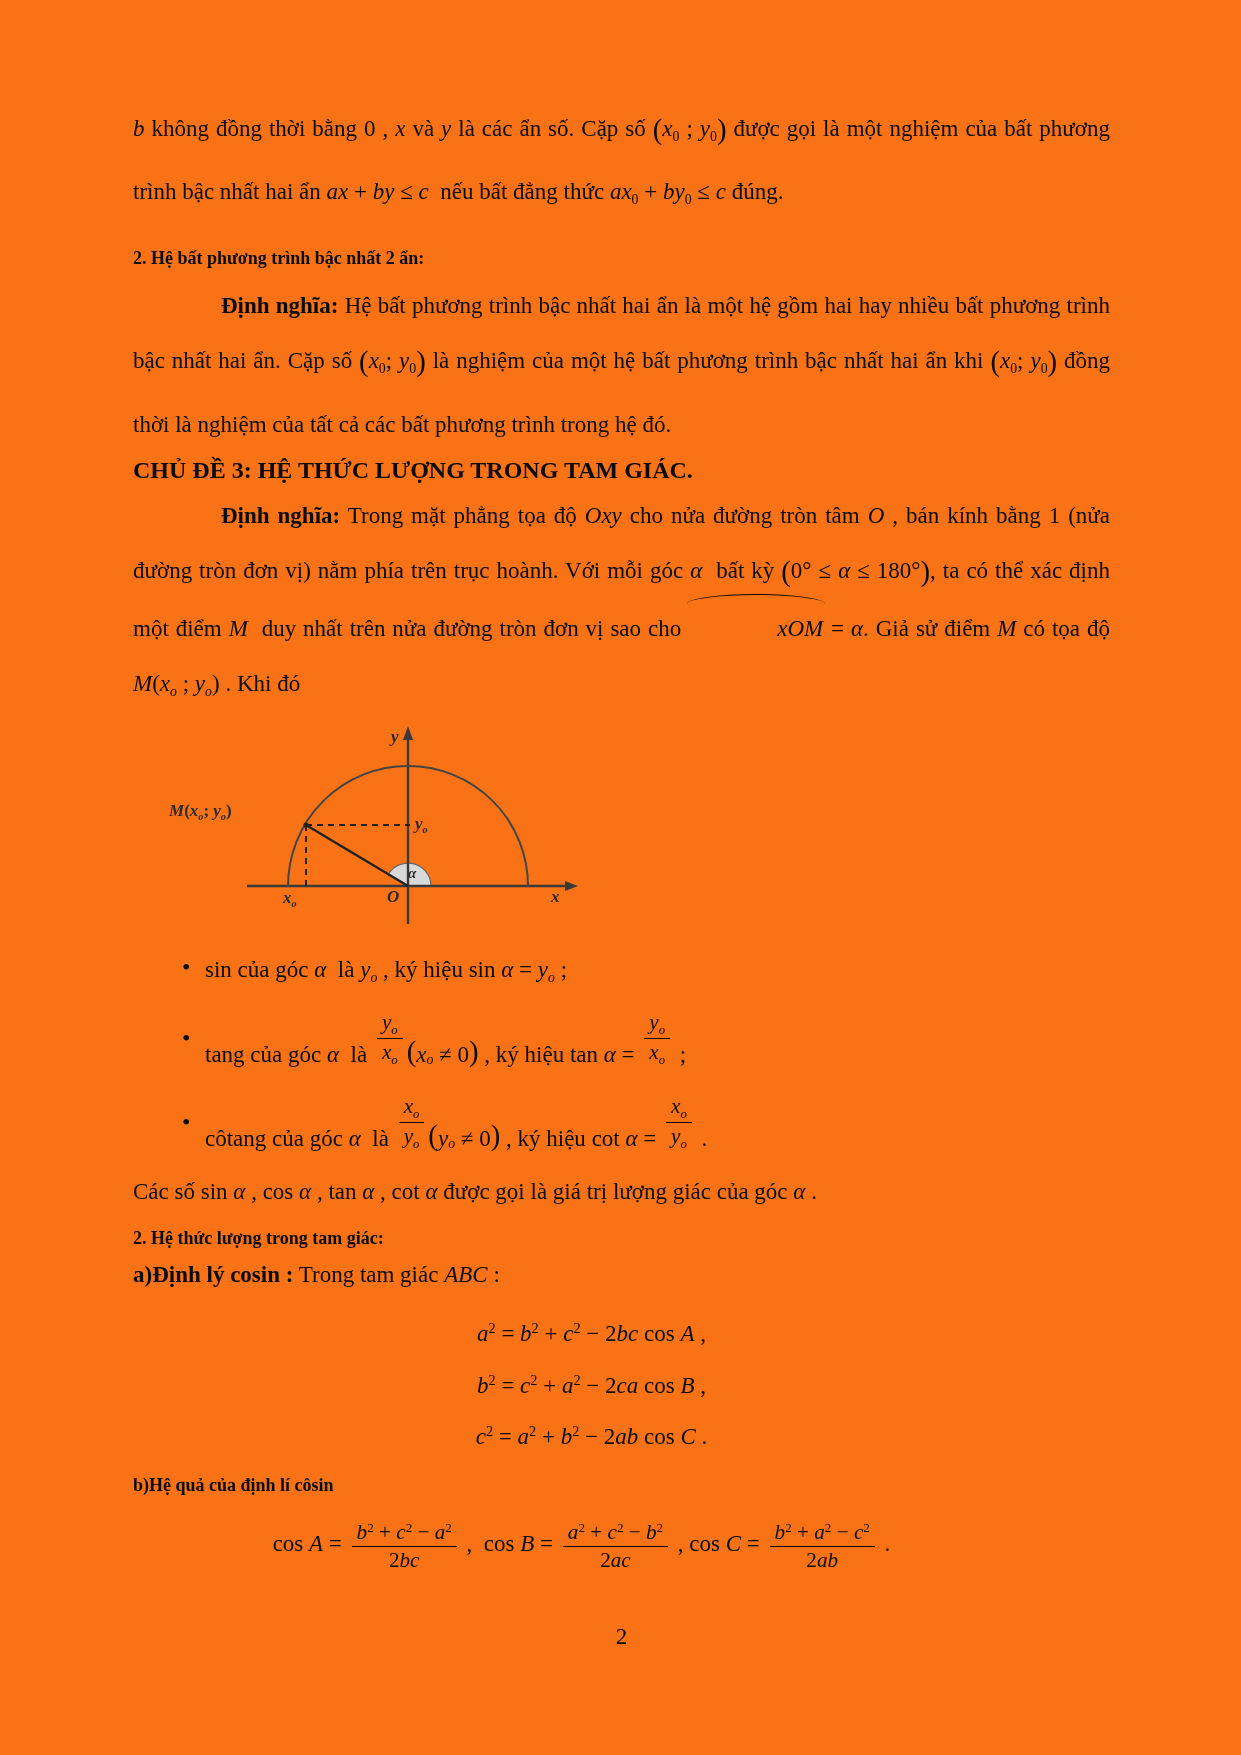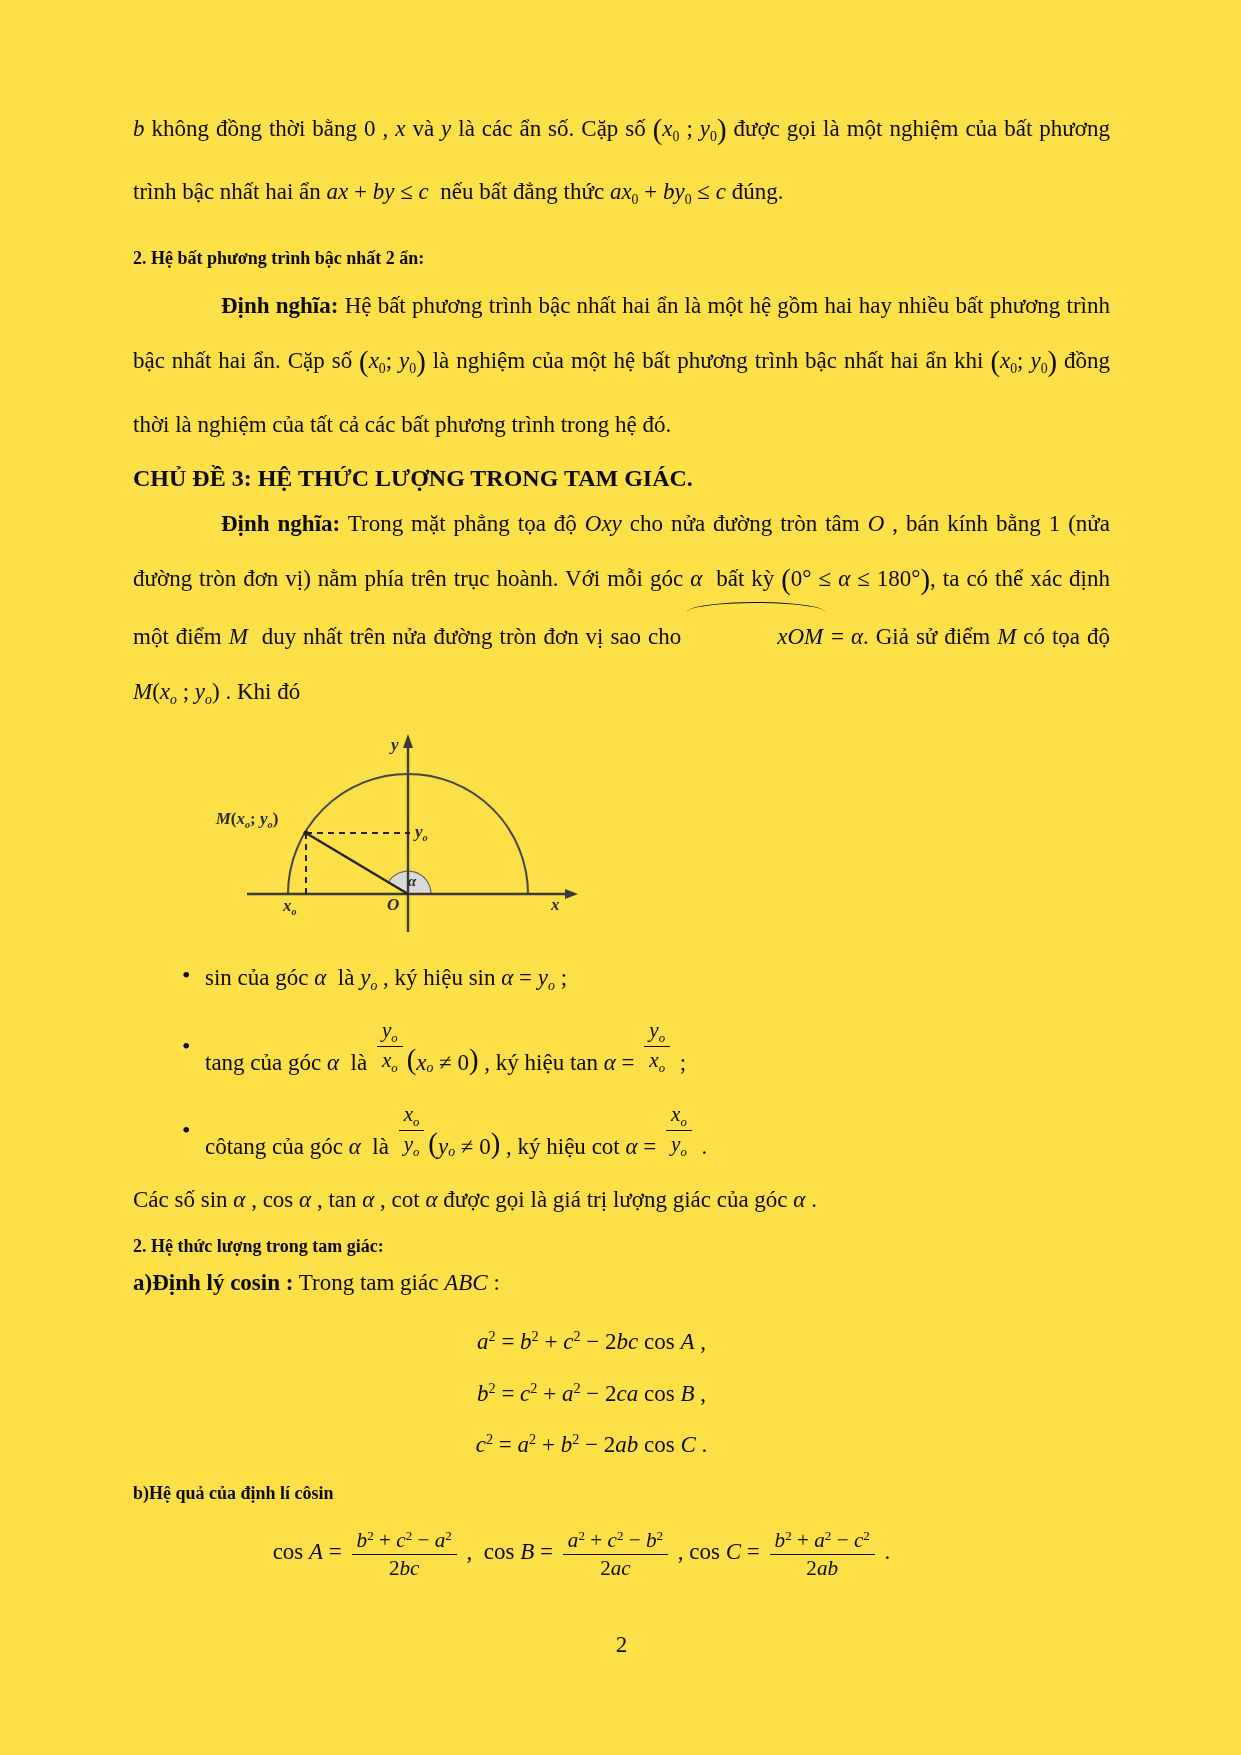--- a/index.html
+++ b/index.html
@@ -1,32 +1,32 @@
 <!DOCTYPE html>
 <html><head>
 <meta charset="utf-8">
 <style>
   html,body{margin:0;padding:0;background:#9a9a9a;}
   .page{
     position:relative;
     width:1241px;height:1755px;
     margin:0 auto;
-    background:#fde047;
+    background:#f97316;
     box-sizing:border-box;
     padding:101px 131px 0 133px;
     font-family:"Liberation Serif","DejaVu Serif",serif;
     font-size:23px;color:#0b0b0b;
     overflow:hidden;
   }
   .para{margin:0;line-height:55px;text-align:justify;}
   .indent{text-indent:88px;}
   .hd{font-weight:bold;font-size:18px;line-height:34px;margin:0;}
   .hd1{margin-top:14px;}
   .p2{margin-top:3px;}
-  .hd2{margin-top:8px;font-size:24px;line-height:36px;}
+  .hd2{margin-top:0;font-size:24px;line-height:36px;}
   .hd3{margin-top:6px;}
   .p3{margin-top:0;}
   .i{font-style:italic;}
   .b{font-weight:bold;}
   .sub{font-size:0.60em;vertical-align:-0.38em;}
   .isub{font-size:0.60em;vertical-align:-0.38em;font-style:italic;}
   .sup{font-size:0.62em;vertical-align:0.55em;}
   .bigp{font-size:1.25em;vertical-align:-0.10em;}
   .arc{position:relative;display:inline-block;padding:2px 1px 0 1px;}
   .arc::before{content:"";position:absolute;left:-1px;right:-1px;top:-5px;height:9px;
@@ -89,21 +89,21 @@
 
       <line x1="68" y1="99" x2="172" y2="99" stroke="#222222" stroke-width="2" stroke-dasharray="6 5"></line>
       <line x1="68" y1="99" x2="68" y2="160" stroke="#222222" stroke-width="2" stroke-dasharray="6 5"></line>
     </svg>
     <div class="flabel" style="left:258px;top:0px;"><span class="seg i">y</span></div>
     <div class="flabel" style="left:418px;top:160px;"><span class="seg i">x</span></div>
     <div class="flabel" style="left:254px;top:160px;"><span class="seg i">O</span></div>
     <div class="flabel" style="left:150px;top:161px;"><span class="seg i">x</span><span class="seg isub">o</span></div>
     <div class="flabel" style="left:282px;top:87px;"><span class="seg i">y</span><span class="seg isub">o</span></div>
     <div class="flabel" style="left:275px;top:136px;font-size:15px;"><span class="seg i">α</span></div>
-    <div class="flabel" style="left:44px;top:74px;width:140px;text-align:center;"><span class="seg i">M</span><span class="seg">(</span><span class="seg i">x</span><span class="seg isub">o</span><span class="seg">; </span><span class="seg i">y</span><span class="seg isub">o</span><span class="seg">)</span></div>
+    <div class="flabel" style="left:36px;top:74px;width:140px;text-align:left;"><span class="seg i">M</span><span class="seg">(</span><span class="seg i">x</span><span class="seg isub">o</span><span class="seg">; </span><span class="seg i">y</span><span class="seg isub">o</span><span class="seg">)</span></div>
   </div>
 
   <ul class="blist">
     <li class="short"><span class="seg">sin của góc </span><span class="seg i">α</span><span class="seg">  là </span><span class="seg i">y</span><span class="seg isub">o</span><span class="seg"> , ký hiệu </span><span class="seg">sin </span><span class="seg i">α</span><span class="seg"> = </span><span class="seg i">y</span><span class="seg isub">o</span><span class="seg"> ;</span></li>
     <li class="tall">
         <span class="seg">tang của góc </span>
         <span class="seg i">α</span>
         <span class="seg">  là </span>
         <span class="frac">
           <span class="fnum"><span class="seg i">y</span><span class="seg isub">o</span></span>

